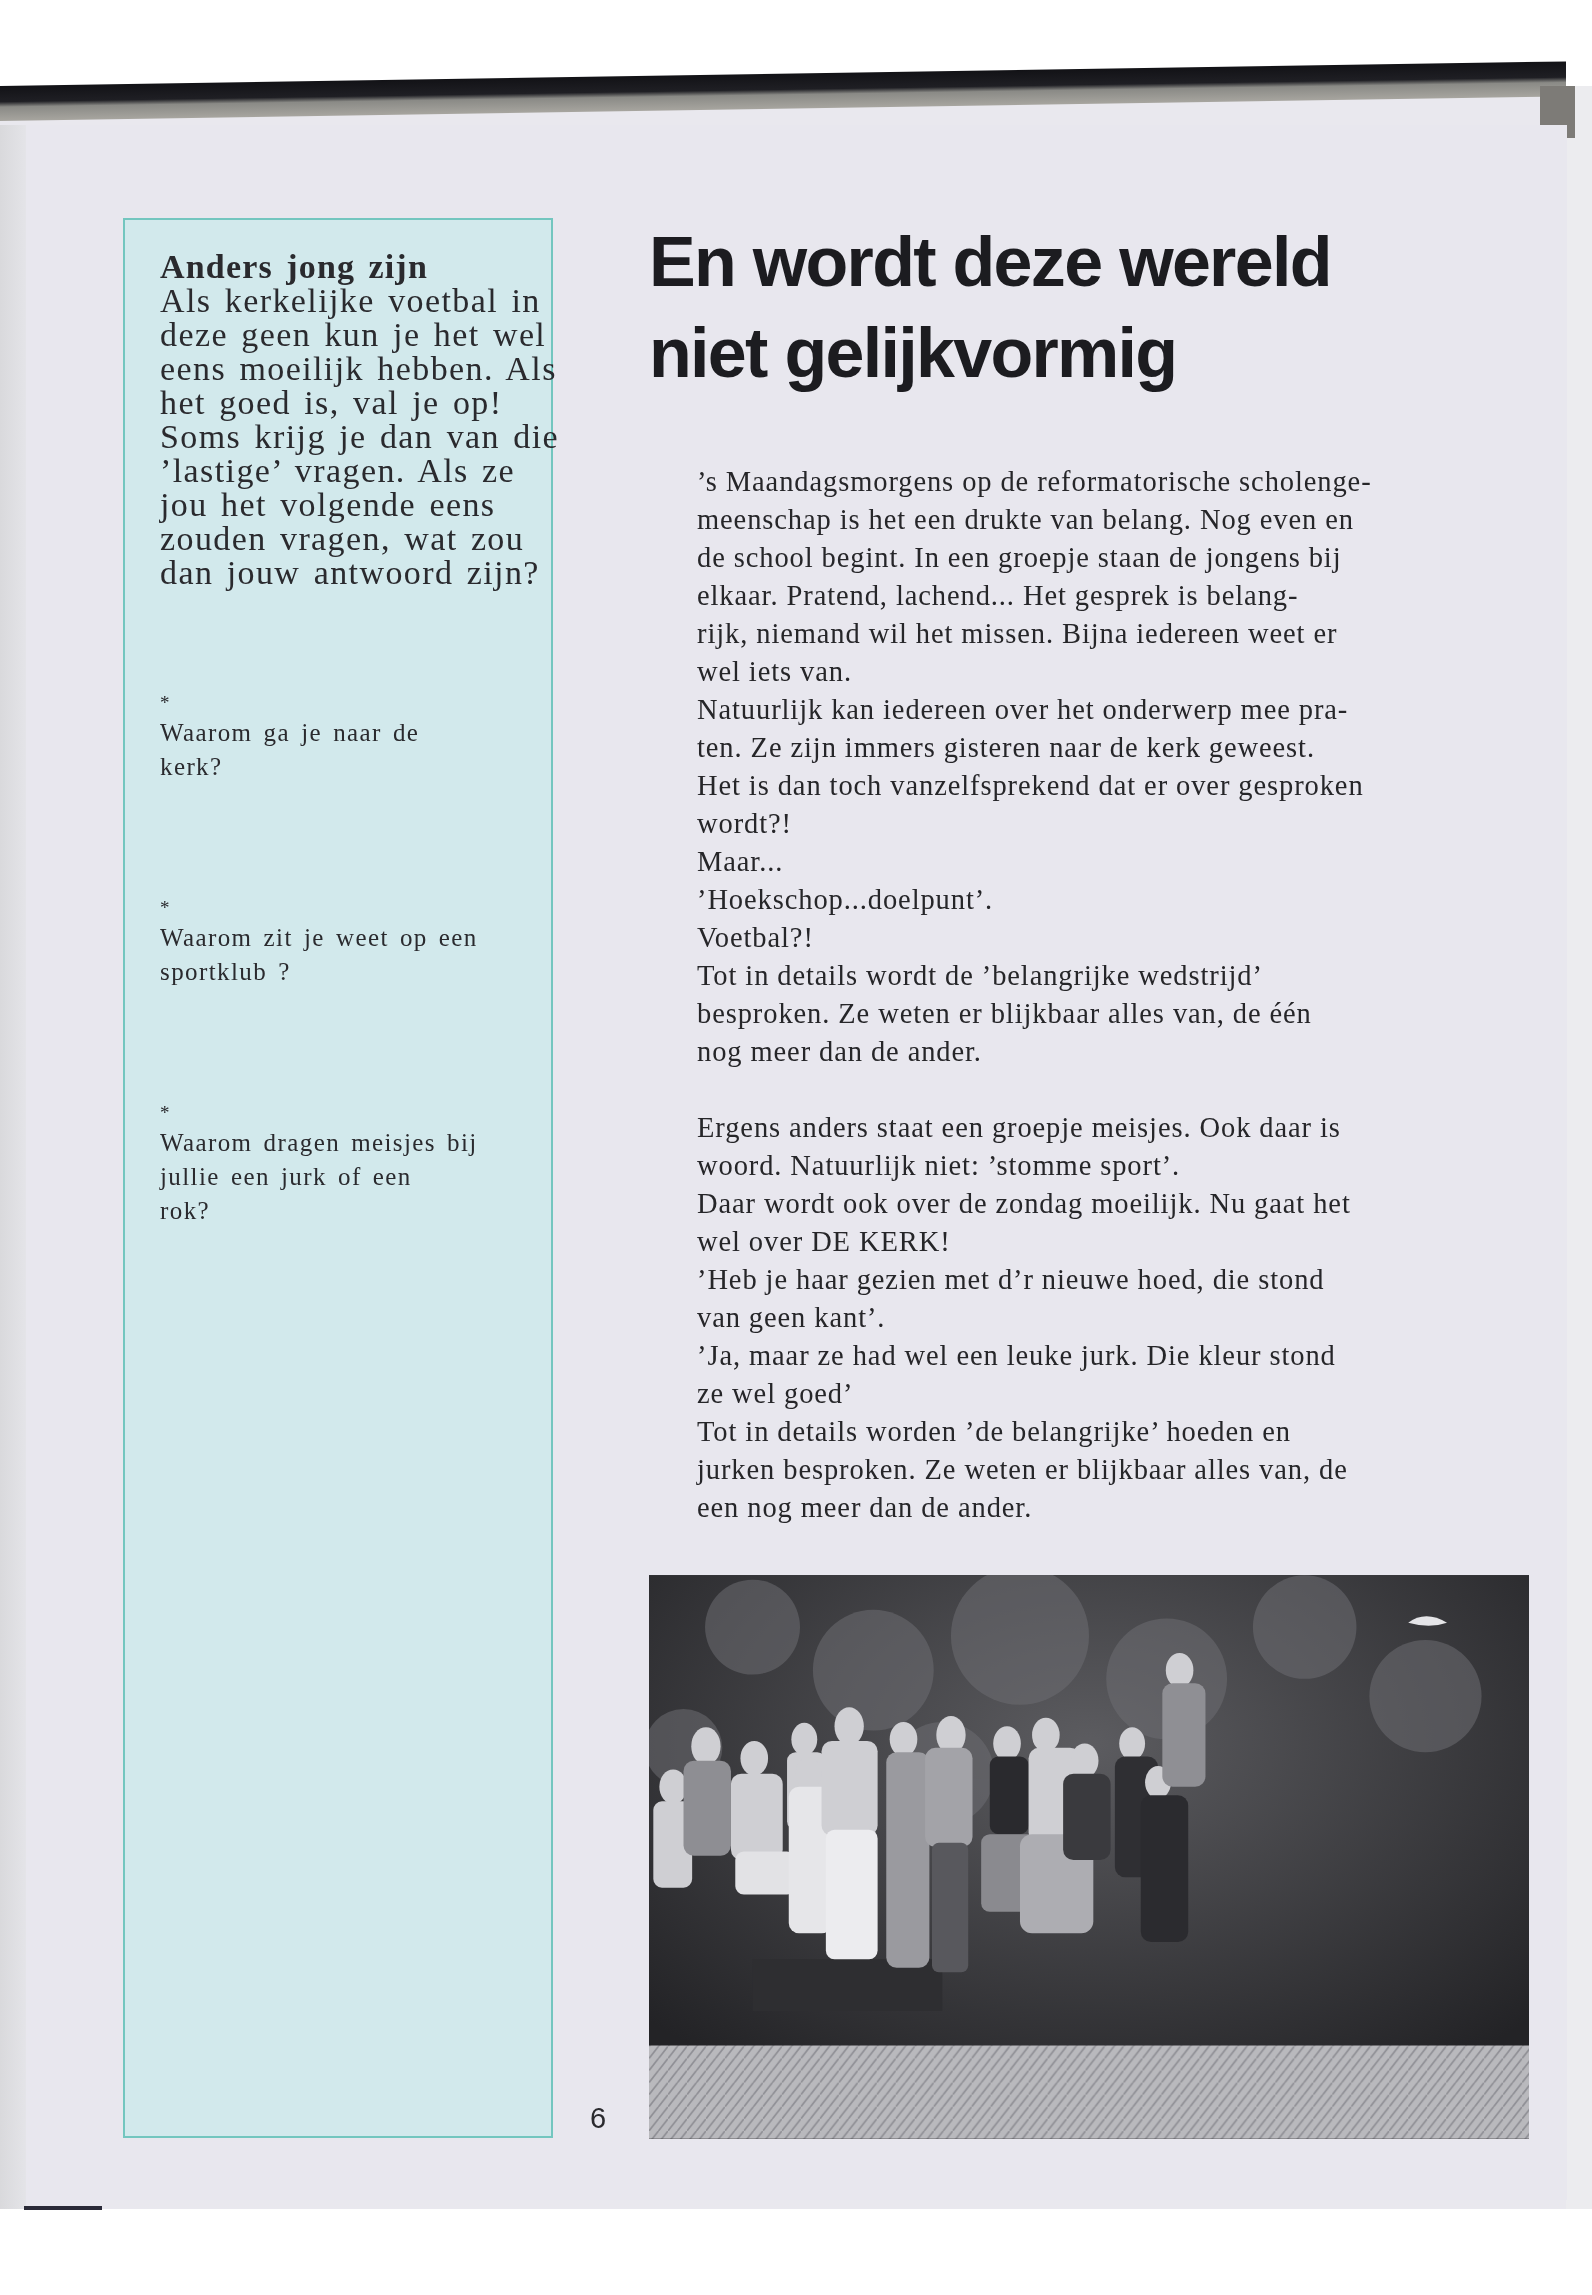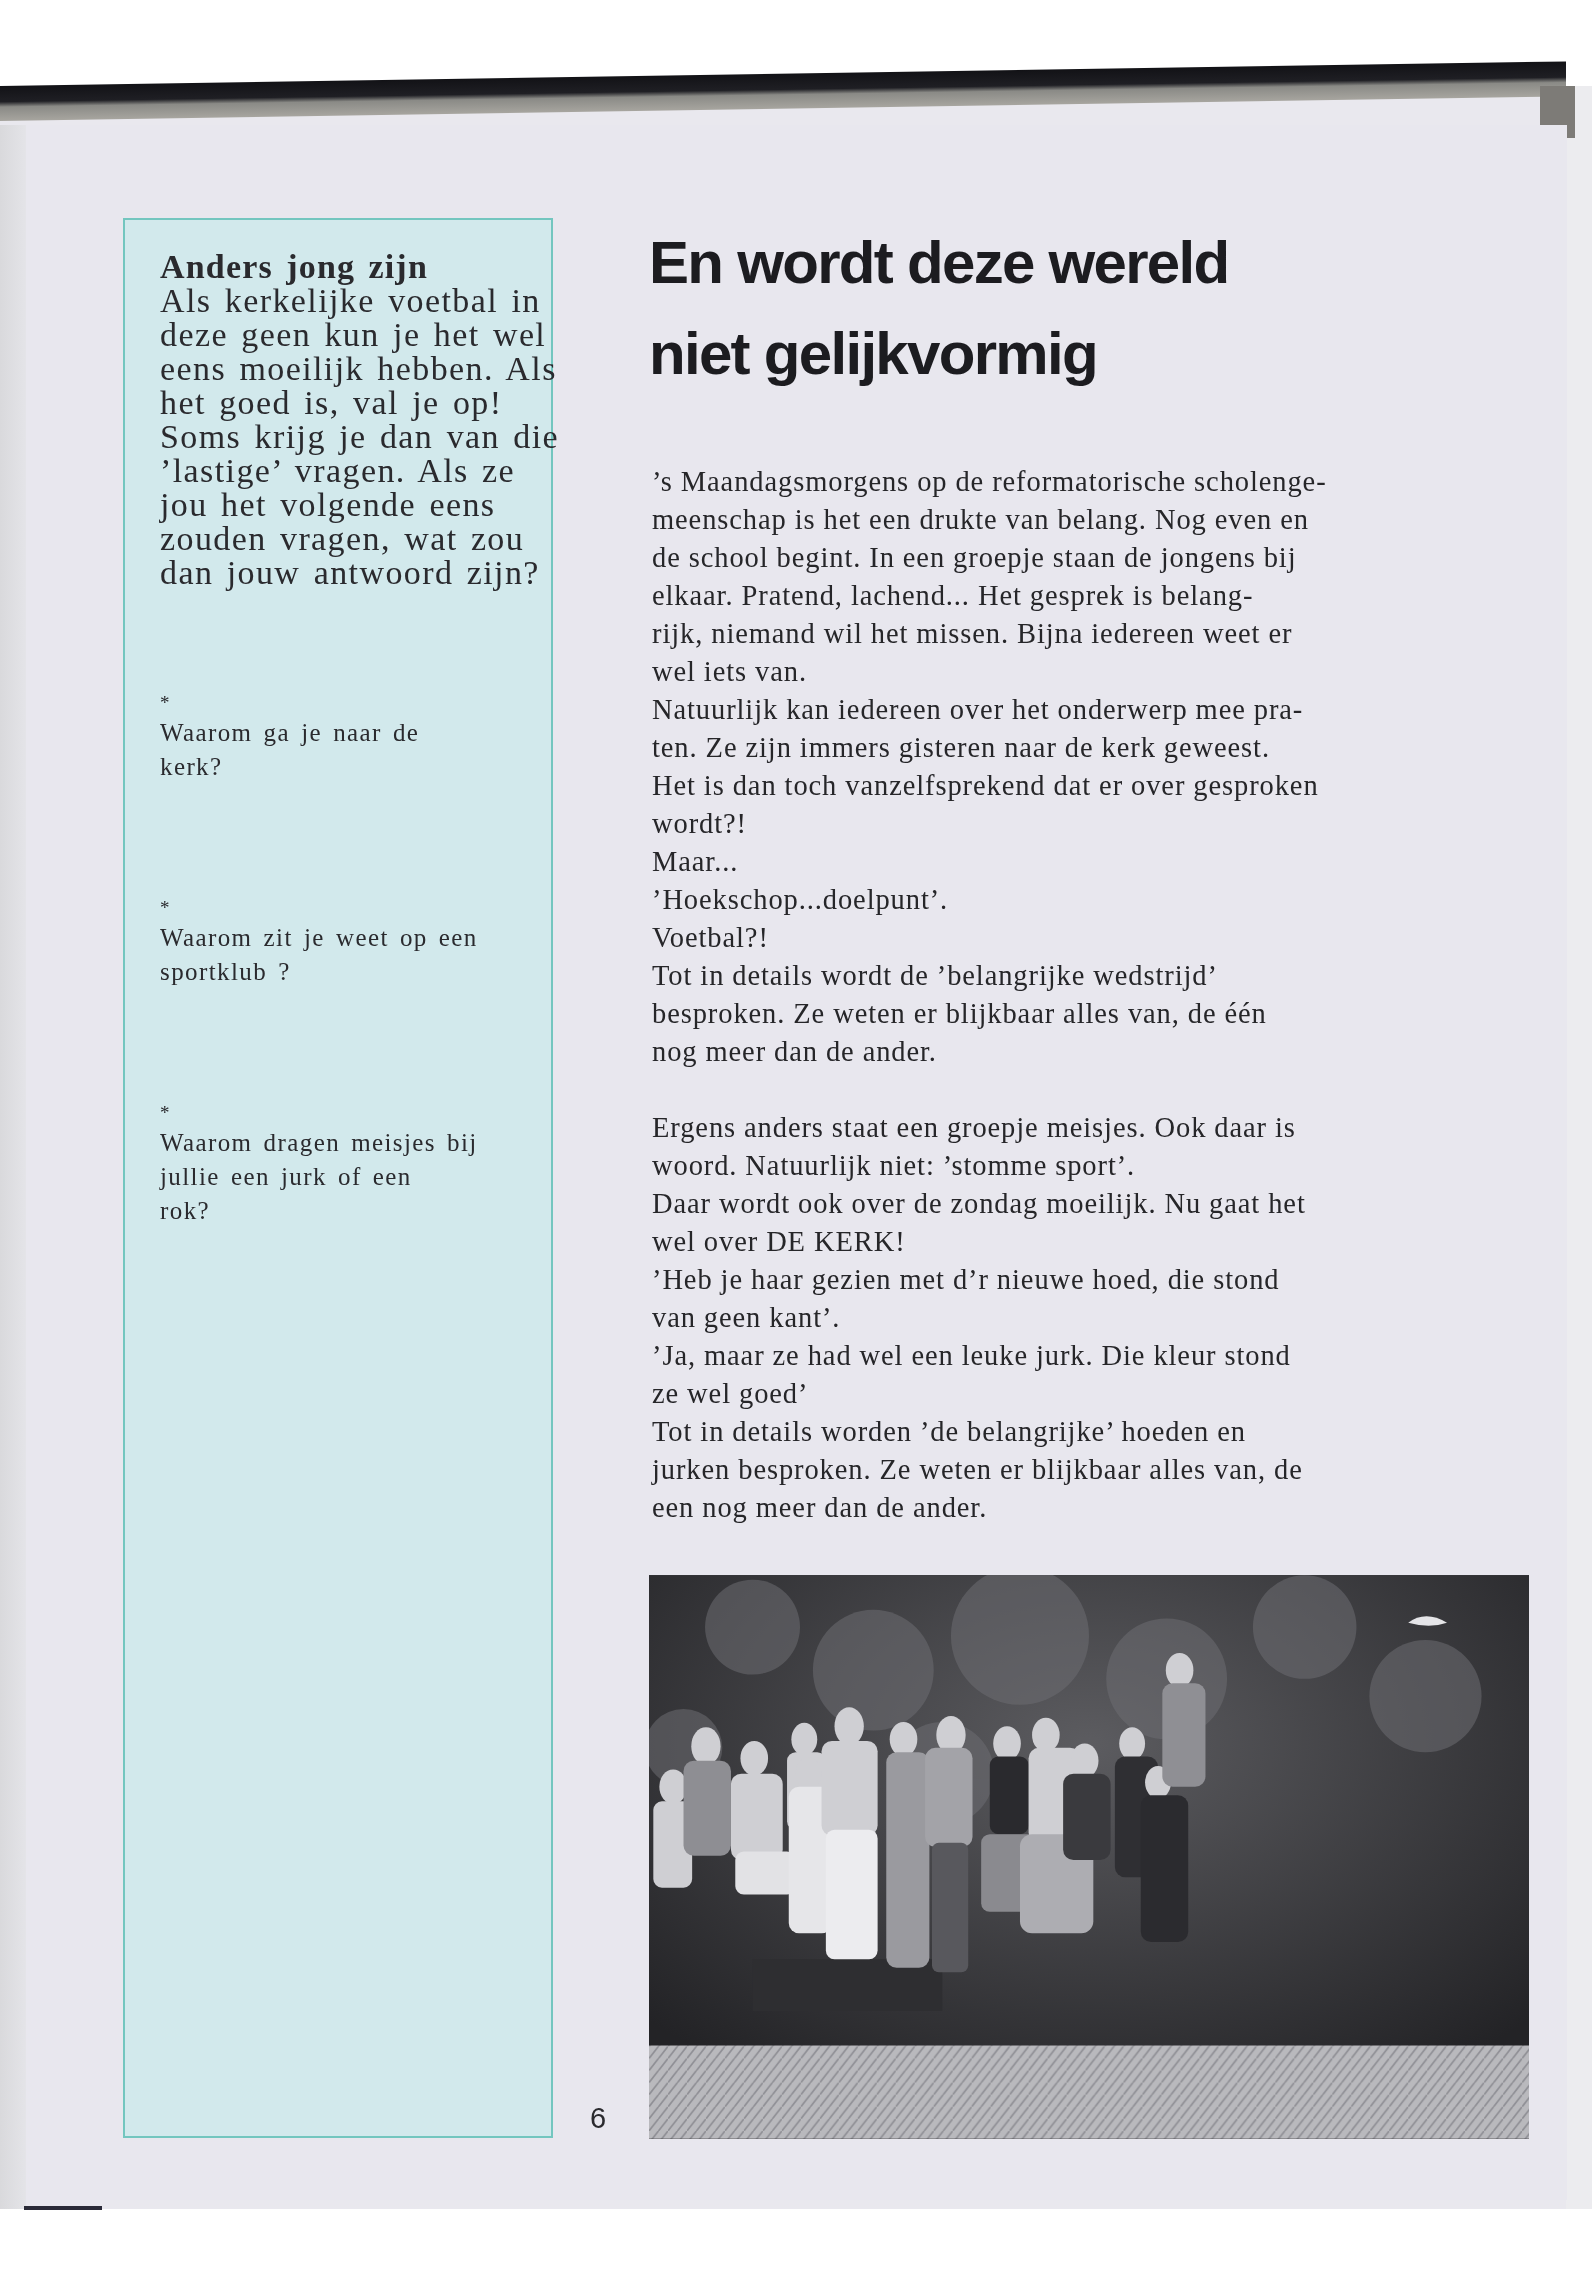--- a/index.html
+++ b/index.html
@@ -47,29 +47,29 @@
     word-spacing:3.5px;
   }
   .sb-title { font-weight:bold; letter-spacing:1.2px; }
   .sb-intro-line { display:block; white-space:nowrap; }
   .sb-question { position:absolute; left:35px; width:380px; font-size:25px; line-height:34px; color:#2a2a2e; letter-spacing:1.4px; word-spacing:3.5px; }
   .sb-star { display:block; font-size:19px; line-height:26px; }
 
   .heading {
     position:absolute; left:649px; top:217px; width:941px;
     font-family:"Liberation Sans", sans-serif; font-weight:bold;
-    font-size:60px; line-height:91px; color:#1c1c20; letter-spacing:-1.7px;
+    font-size:70px; line-height:91px; color:#1c1c20; letter-spacing:-1.7px;
   }
   .heading span { display:block; white-space:nowrap; }
 
   .body-text {
     position:absolute; left:652px; top:463px; width:880px;
     font-size:28.5px; line-height:38px; color:#262629; letter-spacing:0.9px;
   }
-  .body-text .line { display:block; white-space:nowrap; }
+  .body-text .line { display:block; white-space:nowrap;margin-left:45px; }
   .gap { display:block; height:38px; }
 
   .photo {
     position:absolute; left:649px; top:1575px; width:880px; height:564px;
     background:#3a3a3e; overflow:hidden;
   }
   .photo svg { display:block; }
 
   .page-number {
     position:absolute; left:590px; top:2102px;

